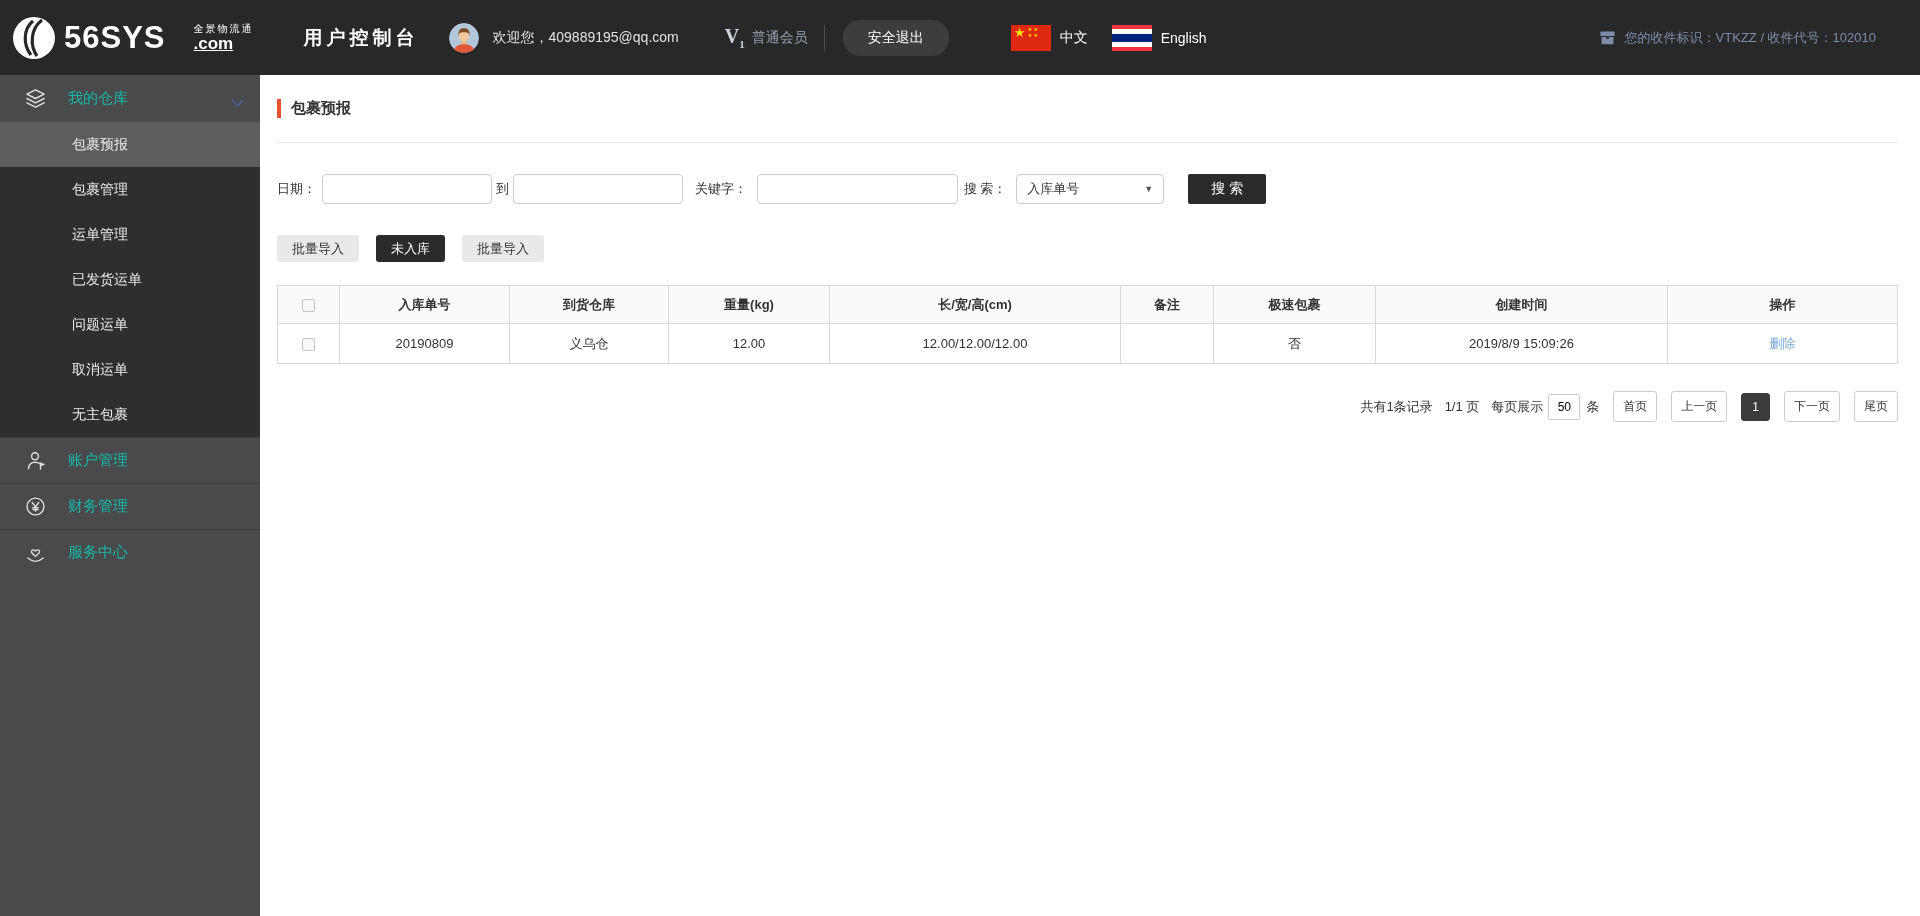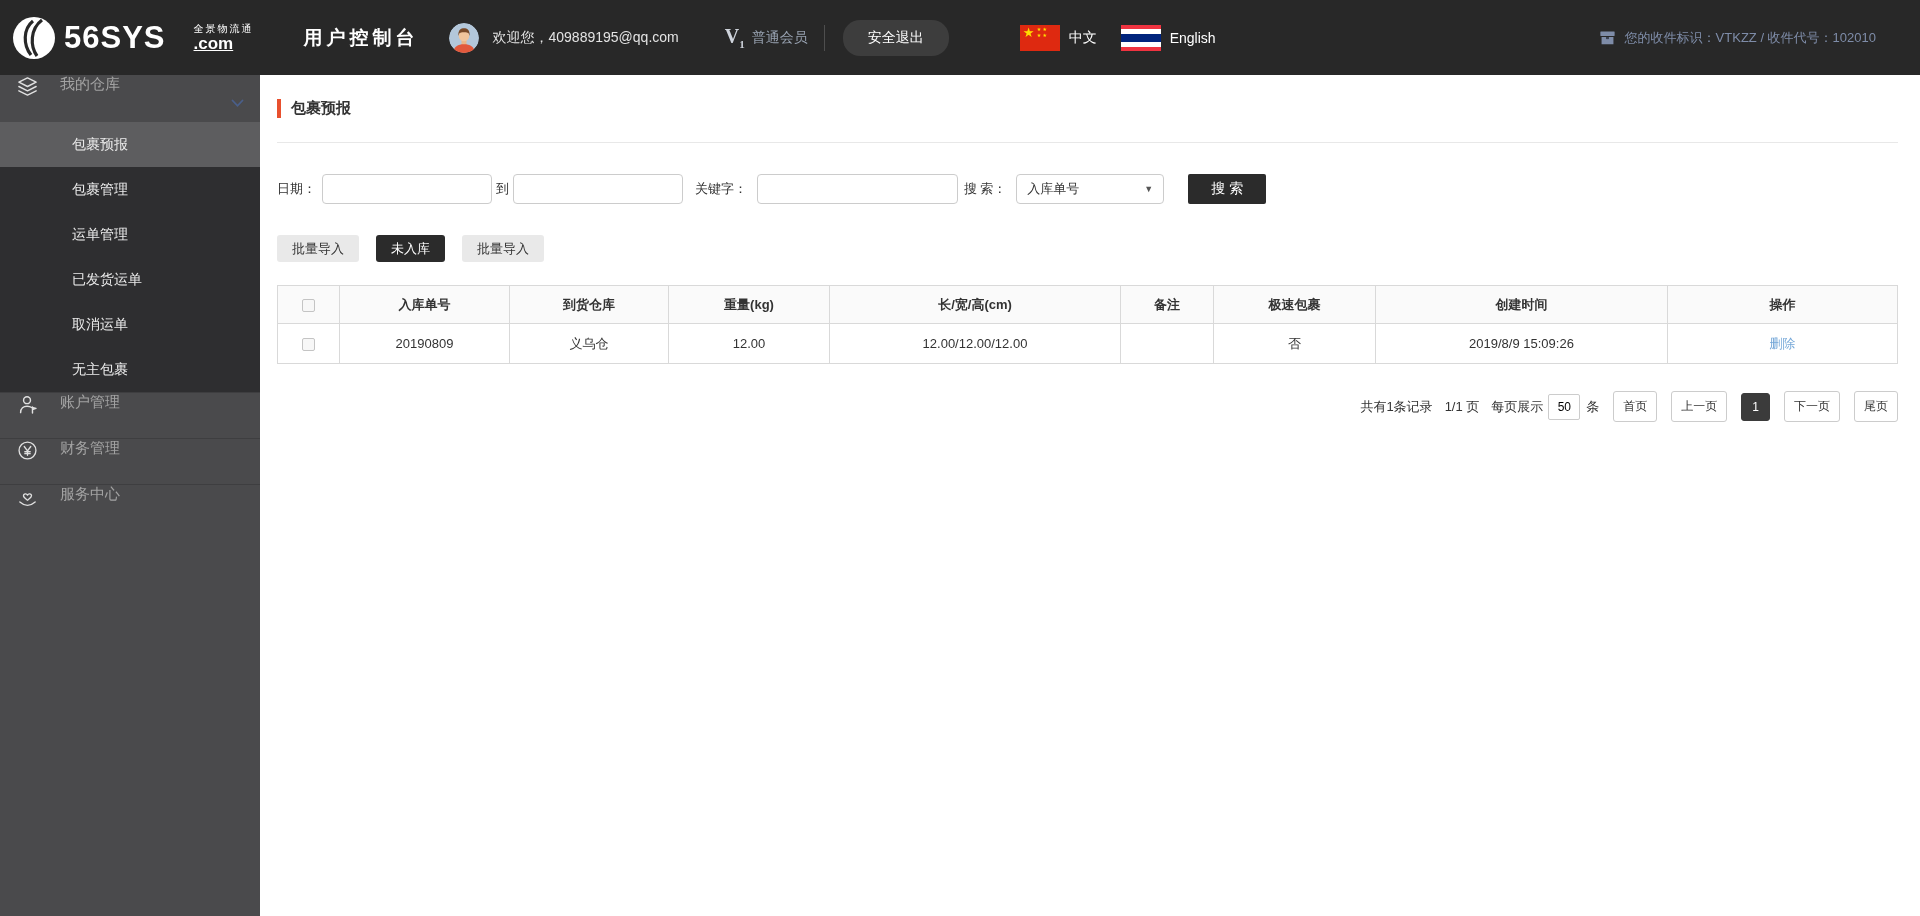--- a/index.html
+++ b/index.html
@@ -17,34 +17,34 @@
   .domain { font-size:17px; font-weight:bold; color:#fff; margin-top:1px;text-decoration:underline; }
   .console-title { color:#fff; font-size:19px; font-weight:bold; letter-spacing:4px; margin-left:50px; }
   .avatar { margin-left:30px; width:30px; height:30px; border-radius:50%; overflow:hidden; flex-shrink:0; }
   .welcome { color:#e3e3e3; font-size:14px; margin-left:14px; }
   .member { margin-left:46px; display:flex; align-items:center; }
   .v-badge { font-family:"Liberation Serif",serif; font-size:20px; font-weight:bold; color:#cfd4dc; }
   .v-badge sub { font-size:11px; }
   .member-label { color:#97a1b0; font-size:14px; margin-left:7px; }
   .vdivider { width:1px; height:26px; background:#4e4e4e; margin-left:16px; }
   .logout { margin-left:18px; background:#3d3d3d; border:none; border-radius:17px; color:#fff; font-size:14px; padding:9px 25px; cursor:pointer; }
-  .lang-group { display:flex; align-items:center;padding-left:9px; }
+  .lang-group { display:flex; align-items:center; }
   .flag { width:40px; height:26px; position:relative; flex-shrink:0; }
   .flag-zh { margin-left:62px; background:#de2910; }
   .flag-zh::before { content:"★"; position:absolute; left:3px; top:0px; color:#ffde00; font-size:13px; }
   .flag-zh::after { content:"★ ★\A★ ★"; white-space:pre; position:absolute; left:17px; top:1px; color:#ffde00; font-size:5px; line-height:6px; }
   .flag-th { margin-left:24px; background:linear-gradient(to bottom,#ef3340 0 16%,#fff 16% 33%,#00247d 33% 67%,#fff 67% 84%,#ef3340 84% 100%); }
   .lang-label { color:#fff; font-size:14px; margin-left:9px; cursor:pointer; }
   .receiver { margin-left:auto; display:flex; align-items:center; color:#7e8ca8; font-size:13px; }
   .receiver svg { margin-right:8px; }
 
   
   .main-wrap { display:flex; flex:1; overflow:hidden; }
   .sidebar { width:260px; background:#4a4a4c; flex-shrink:0; display:flex; flex-direction:column; }
-  .side-section { height:47px; display:flex; align-items:flex-start; padding-left:16px; position:relative; color:#a3a3a3; font-size:15px; cursor:pointer; flex-shrink:0; }
+  .side-section { height:47px; display:flex; align-items:center; padding-left:24px; position:relative; color:#14b8a6; font-size:15px; cursor:pointer; flex-shrink:0; }
   .side-section + .side-section, .side-sub + .side-section { border-top:1px solid #3e3e40; height:46px; }
   .side-section .sicon { width:23px; height:23px; margin-right:21px; display:flex; align-items:center; justify-content:center; }
   .section-chevron { position:absolute; right:16px; top:19px; }
   .side-sub { background:#2e2e30; flex-shrink:0; }
   .side-item { height:45px; display:flex; align-items:center; padding-left:72px; color:#ececec; font-size:14px; cursor:pointer; }
   .side-item.active { background:#5d5d5f; }
   .side-filler { flex:1; background:#4a4a4c; }
 
   
   .content { flex:1; background:#fff; padding:23px 22px 0 17px; overflow:hidden; }
@@ -158,20 +158,21 @@
             <path d="M1.5 1.5 L6.5 6.8 L11.5 1.5"></path>
           </svg>
         </span>
       </div>
 
       <div class="side-sub">
         <div class="side-item active">包裹预报</div>
         <div class="side-item">包裹管理</div>
         <div class="side-item">运单管理</div>
         <div class="side-item">已发货运单</div>
+        <div class="side-item">问题运单</div>
         <div class="side-item">取消运单</div>
         <div class="side-item">无主包裹</div>
       </div>
 
       <div class="side-section">
         <span class="sicon">
           <svg width="23" height="23" viewBox="0 0 24 24" fill="none" stroke="#e0e0e0" stroke-width="1.5" stroke-linecap="round" stroke-linejoin="round">
             <circle cx="11.5" cy="7.5" r="3.6"></circle>
             <path d="M4.8 20.5 C4.8 15.8 7.8 13.8 11.5 13.8 C13.6 13.8 15.2 14.3 16.3 15.2"></path>
             <path d="M17.2 14.5 V20.8 M17.2 15 L20.8 16.1 L17.2 17.4"></path>

